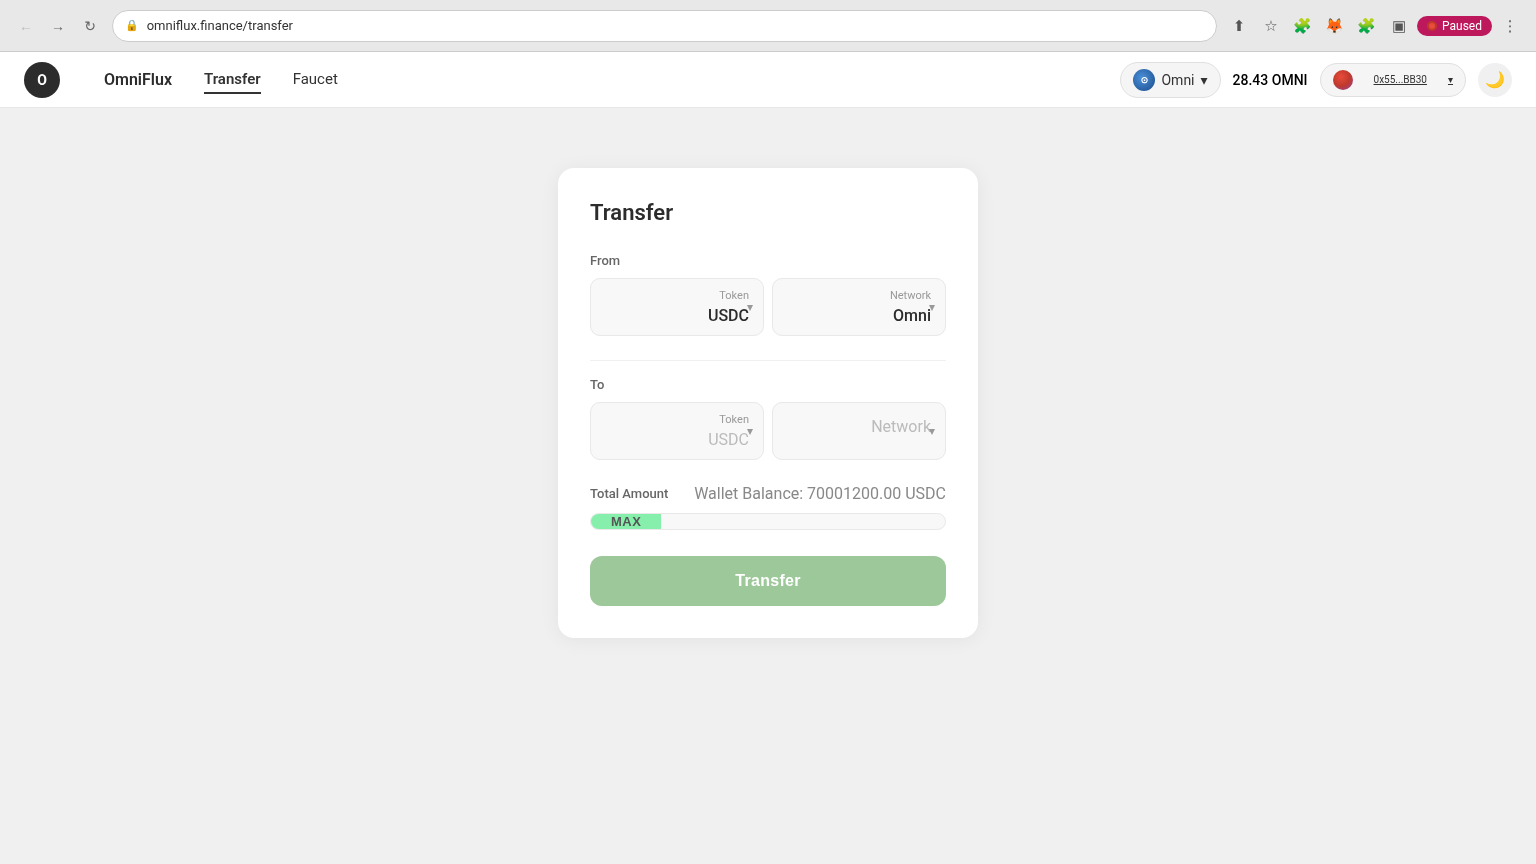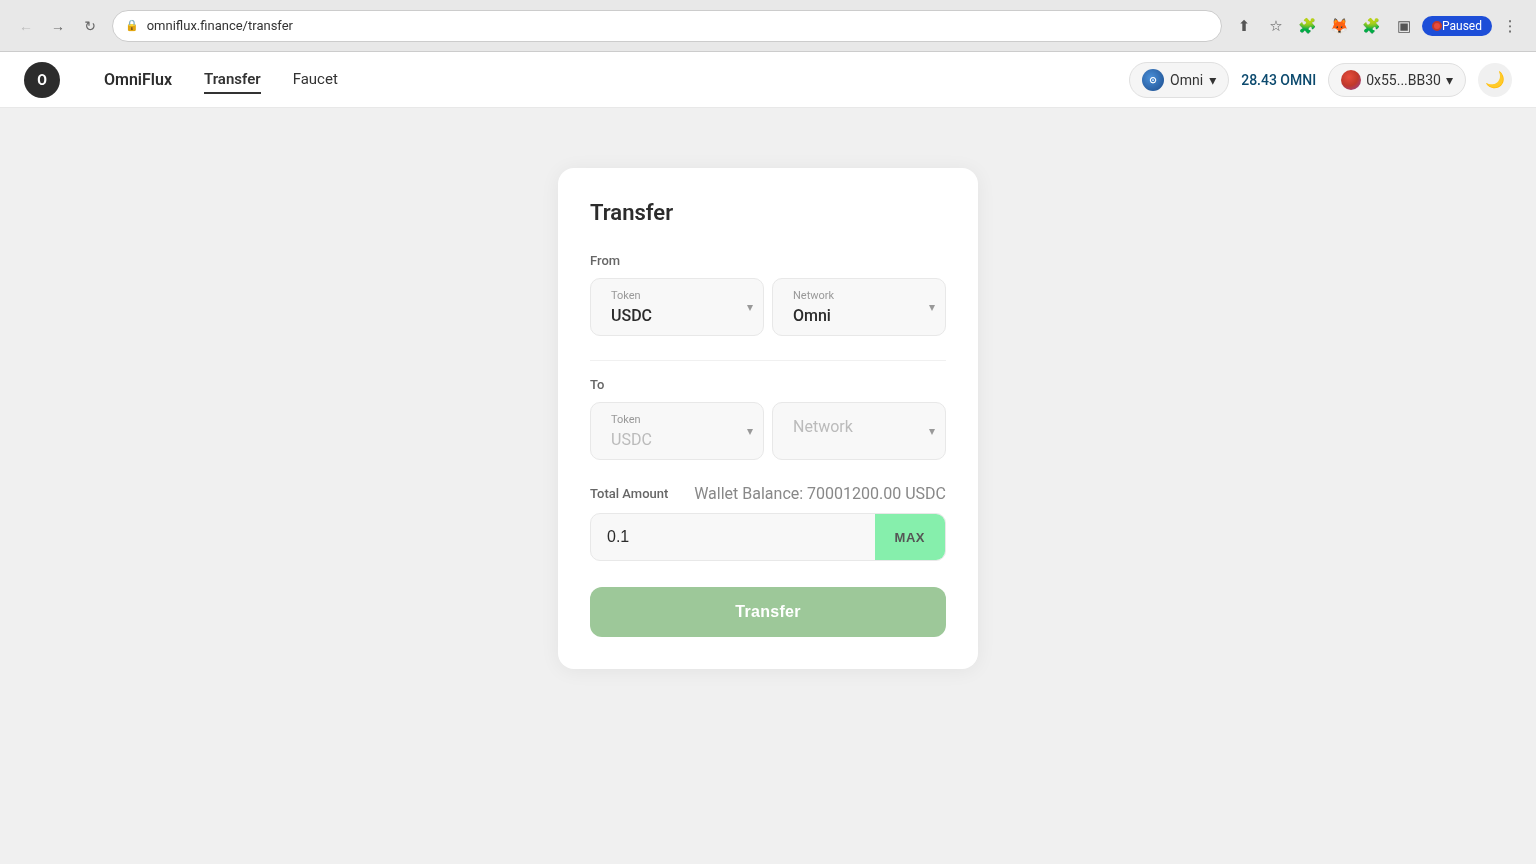--- a/index.html
+++ b/index.html
@@ -78,27 +78,28 @@
       border-radius: 50%;
       cursor: pointer;
       display: flex;
       align-items: center;
       justify-content: center;
       color: #555;
       font-size: 15px;
     }
 
     .paused-badge {
-      background: #1d4ed8;
+      background: #be185d;
       color: white;
       border-radius: 12px;
       padding: 3px 10px;
       font-size: 12px;
       display: flex;
       align-items: center;
+      gap: 5px;
     }
 
     .paused-dot {
       width: 10px;
       height: 10px;
       border-radius: 50%;
       background: #e74c3c;
       border: 2px solid #c0392b;
     }
 
@@ -186,35 +187,36 @@
       display: flex;
       align-items: center;
       justify-content: center;
       color: white;
       font-size: 9px;
       font-weight: bold;
     }
 
     .balance-display {
       font-size: 14px;
-      color: #0c4a6e;
+      color: #000000;
       font-weight: 500;
     }
 
     .wallet-address {
       display: flex;
       align-items: center;
-      gap: 5px;
+      gap: 21px;
       background: #f5f5f5;
       border: 1px solid #e0e0e0;
       border-radius: 20px;
       padding: 6px 12px;
       cursor: pointer;
-      font-size: 14px;
+      font-size: 10px;
       color: #333;
+      text-decoration: underline;
     }
 
     .wallet-avatar {
       width: 20px;
       height: 20px;
       border-radius: 50%;
       background: radial-gradient(circle at 40% 35%, #e74c3c, #c0392b, #8e44ad);
     }
 
     .dark-mode-toggle {
@@ -271,22 +273,23 @@
       display: flex;
       gap: 8px;
     }
 
     .field-group {
       flex: 1;
       position: relative;
       background: #f8f8f8;
       border: 1px solid #e8e8e8;
       border-radius: 10px;
-      padding: 10px 20px;
-      cursor: pointer;
+      padding: 10px 14px;
+      cursor: pointer;
+      text-align: right;
     }
 
     .field-label {
       font-size: 11px;
       color: #999;
       margin-bottom: 4px;
     }
 
     .field-value {
       font-size: 16px;
@@ -478,21 +481,20 @@
     
     <div class="amount-section">
       <div class="amount-header">
         <span class="amount-label">Total Amount</span>
         <span class="wallet-balance">
           <span>Wallet Balance:</span>
           <span>70001200.00 USDC</span>
         </span>
       </div>
       <div class="amount-input-row">
-        <input class="amount-input" type="text" value="0.1" style="">
         <button class="max-btn">MAX</button>
       </div>
     </div>
 
     
     <button class="transfer-btn">Transfer</button>
   </div>
 </div>
 
 </body></html>

